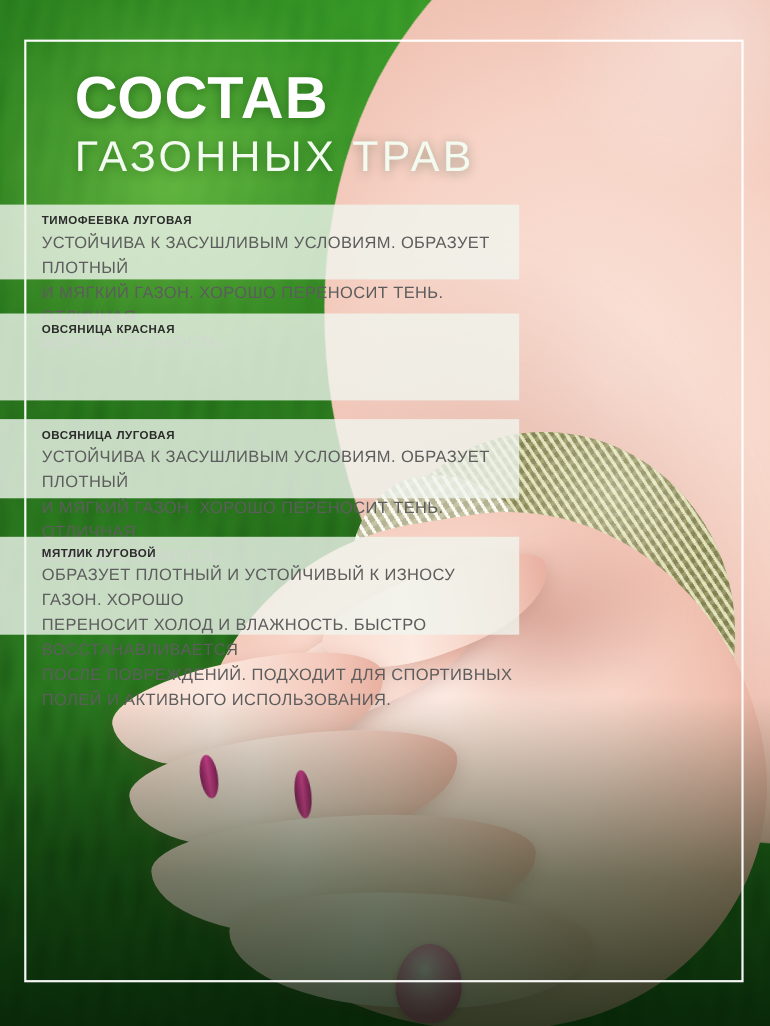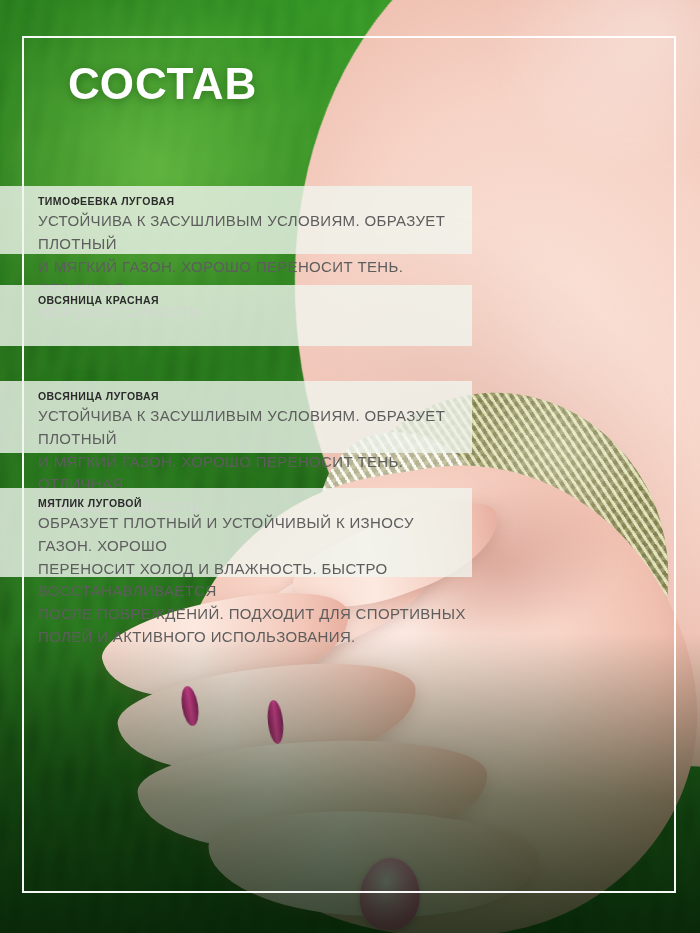--- a/index.html
+++ b/index.html
@@ -174,21 +174,21 @@
   .frame {
     position: absolute;
     left: 22px; top: 36px; right: 24px; bottom: 40px;
     border: 2px solid rgba(255,255,255,.96);
     pointer-events: none;
   }
 
   
   .title-wrap { position: absolute; left: 68px; top: 62px; }
   .title-main {
-    font-size: 44px; font-weight: 700; letter-spacing: 1px;
+    font-size: 54px; font-weight: 700; letter-spacing: 1px;
     color: #ffffff; line-height: 1.02;
     text-shadow: 0 2px 10px rgba(0,40,0,.35);
   }
   .title-sub {
     margin-top: 6px;
     font-size: 39px; font-weight: 300; letter-spacing: 3px;
     color: #f3fbf0; line-height: 1.05;
     text-shadow: 0 2px 10px rgba(0,40,0,.35);
   }
 
@@ -205,21 +205,21 @@
     margin-bottom: 3px;
   }
   .panel p {
     font-size: 15px; font-weight: 400; letter-spacing: .35px;
     color: #5d5d5d; text-transform: uppercase;
     line-height: 1.52;
     white-space: pre-line;
   }
 
   #panel-1 { top: 186px; width: 472px; height: 68px; }
-  #panel-2 { top: 285px; width: 472px; height: 61px; }
+  #panel-2 { top: 285px; width: 472px; height: 79px; }
   #panel-3 { top: 381px; width: 472px; height: 72px; }
   #panel-4 { top: 488px; width: 472px; height: 89px; }
 </style>
 </head>
 <body>
 
 <div id="poster">
 
   <div class="photo">
     <div class="grass-base"></div>
@@ -250,20 +250,21 @@
     <div class="ring2"></div>
     <div class="nail nail-thumb"></div>
 
     <div class="grass-dark-bottom"></div>
   </div>
 
   <div class="frame"></div>
 
   <div class="title-wrap">
     <div class="title-main">СОСТАВ</div>
+    <div class="title-sub">ГАЗОННЫХ ТРАВ</div>
   </div>
 
   <div class="panel" id="panel-1">
     <h3>ТИМОФЕЕВКА ЛУГОВАЯ</h3>
     <p>УСТОЙЧИВА К ЗАСУШЛИВЫМ УСЛОВИЯМ. ОБРАЗУЕТ ПЛОТНЫЙ
 И МЯГКИЙ ГАЗОН. ХОРОШО ПЕРЕНОСИТ ТЕНЬ. ОТЛИЧНАЯ
 МОРОЗОСТОЙКОСТЬ.</p>
   </div>
 
   <div class="panel" id="panel-2">

